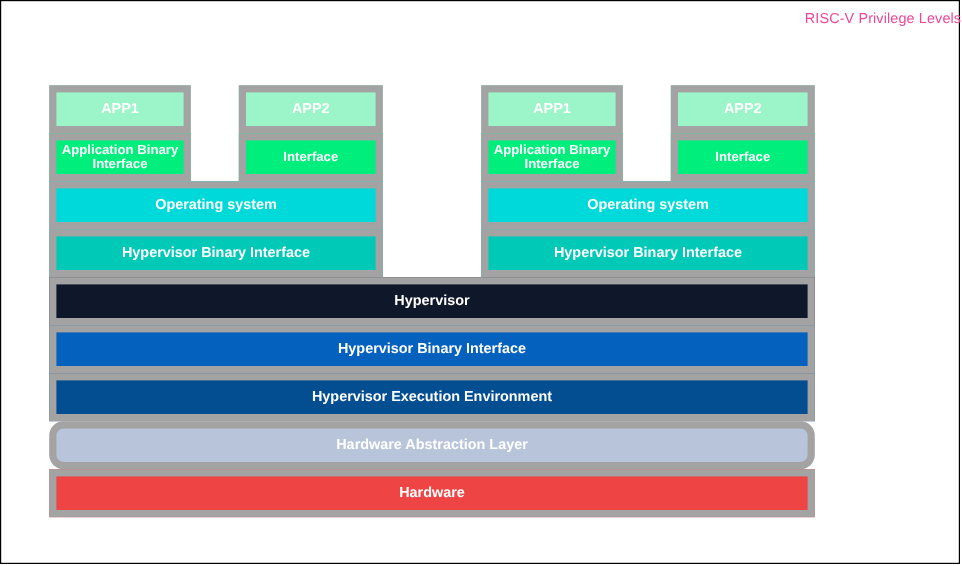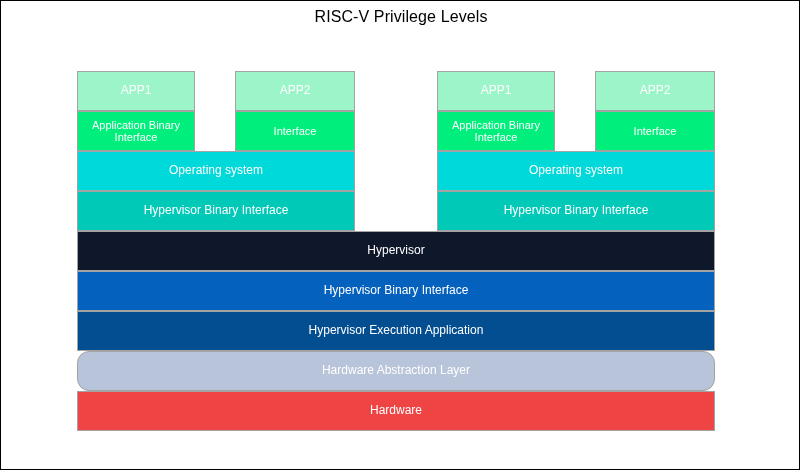--- a/index.html
+++ b/index.html
@@ -12,41 +12,40 @@
   #frame{
     position:relative;
     width:800px;height:470px;
     border:1px solid #000000;
     background:#ffffff;
     box-sizing:border-box;
   }
   #title{
     position:absolute;
     left:0;top:7px;width:800px;
-    text-align:center;
-    font-size:16px;
-    color:#000000;
+    text-align:right;
+    font-size:12px;
+    color:#ec4899;
     letter-spacing:.1px;
   }
 
   
   .box{
     position:absolute;
     box-sizing:border-box;
-    border:1px solid #a3a3a3;
+    border:6px solid #a3a3a3;
     color:#ffffff;
-    font-weight:normal;
+    font-weight:bold;
     font-size:12px;
     display:flex;
     align-items:center;
     justify-content:center;
     text-align:center;
     line-height:1.12;
     padding:0 4px;
-    margin-left:36px;
   }
   .box.small{font-size:11px;}
   .mode-group{position:absolute;left:686px;width:110px;}
 </style>
 </head>
 <body>
 
 <div id="frame">
 
   <div id="title">RISC-V Privilege Levels</div>
@@ -72,21 +71,21 @@
   <div class="box small" style="left:558px;top:110px;width:120px;height:40px;background:#00EF7C;">Interface</div>
 
   <div class="box" style="left:400px;top:150px;width:278px;height:40px;background:#00D9D9;">Operating system</div>
 
   <div class="box" style="left:400px;top:190px;width:278px;height:40px;background:#00C9B8;">Hypervisor Binary Interface</div>
 
   <div class="box" style="left:40px;top:230px;width:638px;height:40px;background:#0f172a;">Hypervisor</div>
 
   <div class="box" style="left:40px;top:270px;width:638px;height:40px;background:#0461BD;">Hypervisor Binary Interface</div>
 
-  <div class="box" style="left:40px;top:310px;width:638px;height:40px;background:#034E90;">Hypervisor Execution Application</div>
+  <div class="box" style="left:40px;top:310px;width:638px;height:40px;background:#034E90;">Hypervisor Execution Environment</div>
 
   <div class="box" style="left:40px;top:350px;width:638px;height:40px;background:#B8C4D9;border-radius:12px;">Hardware Abstraction Layer</div>
 
   <div class="box" style="left:40px;top:390px;width:638px;height:40px;background:#ef4444;">Hardware</div>
 
   <div class="mode-group" style="top:70px;height:80px;">
     
     
   </div>
 

